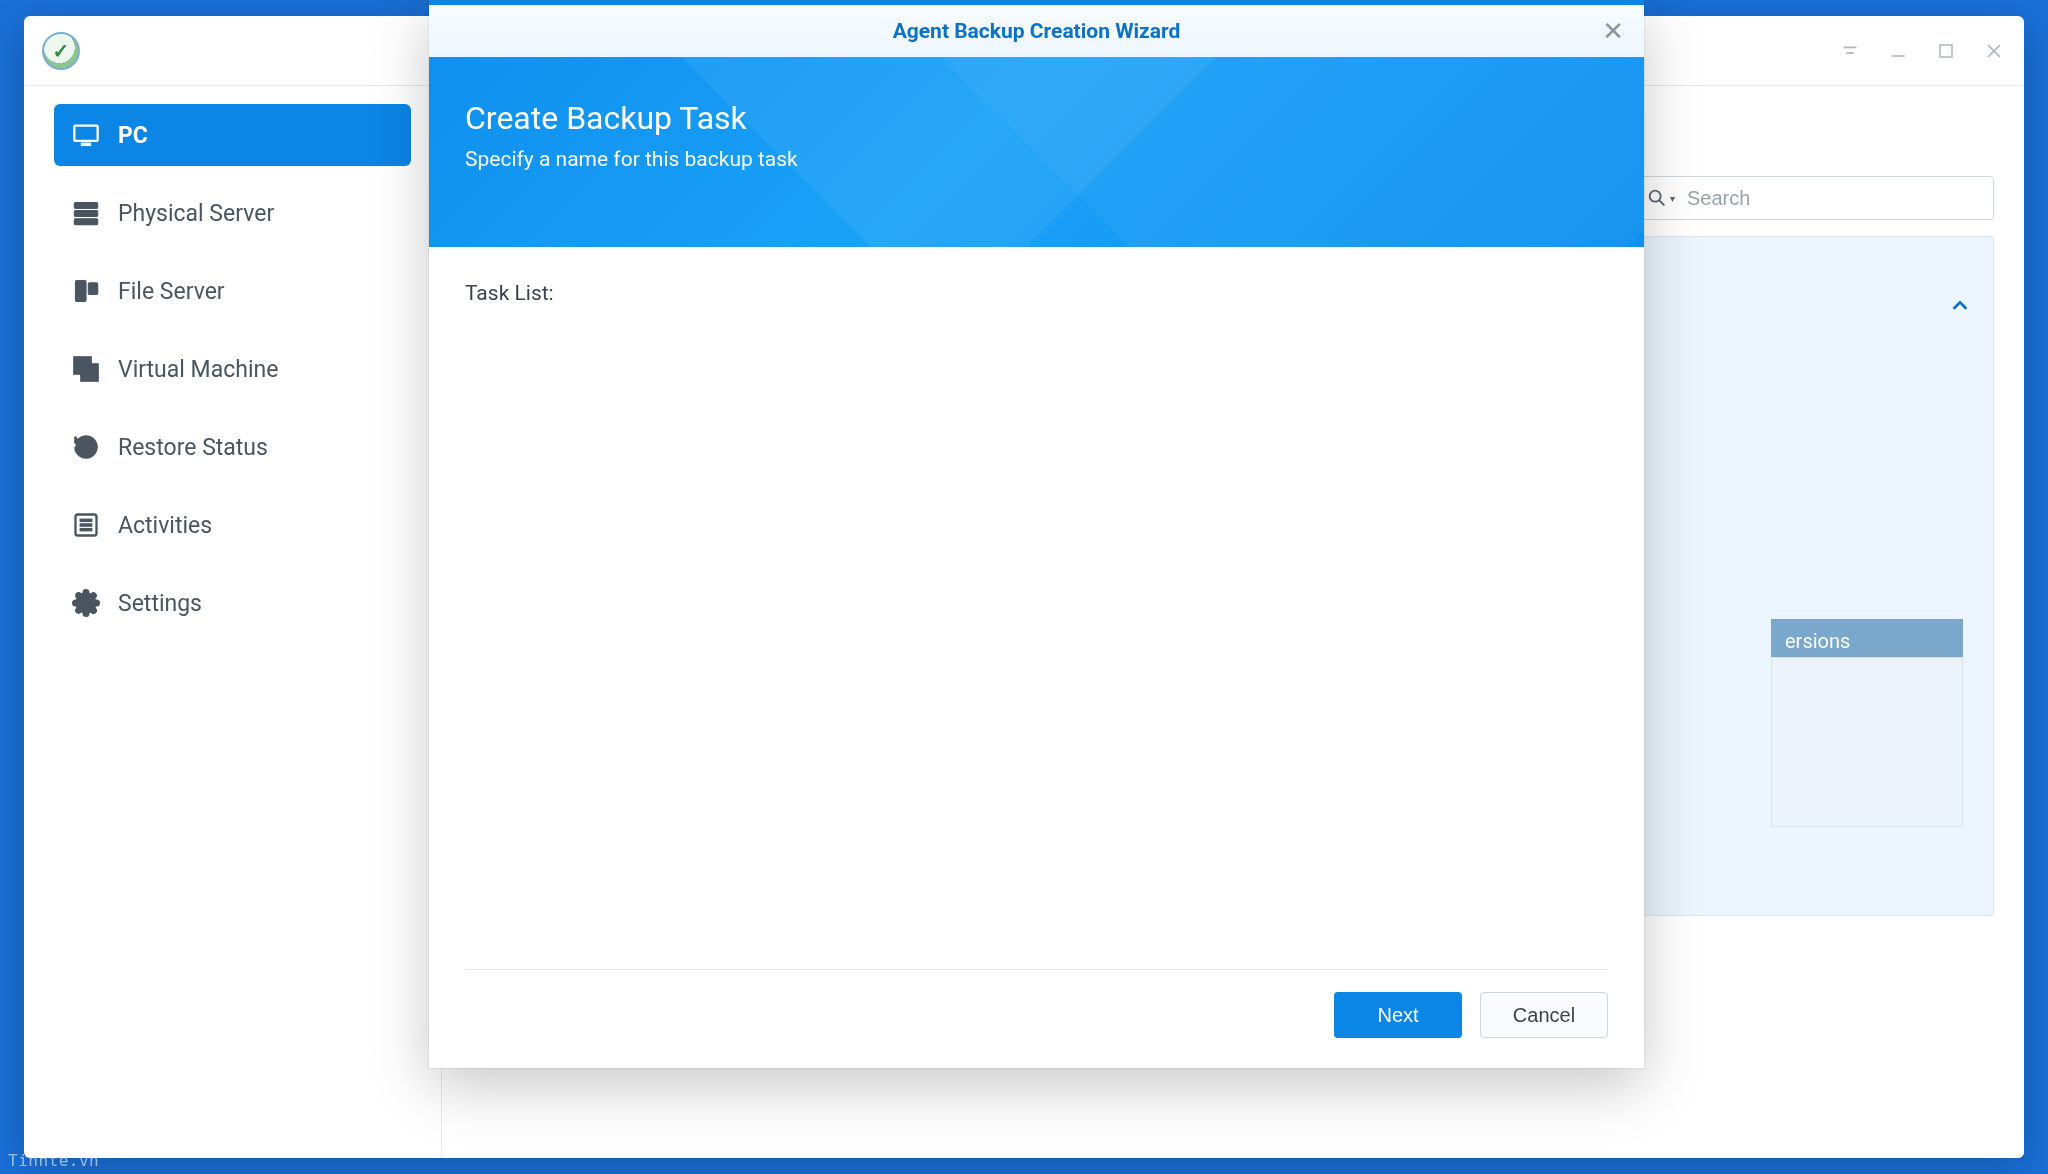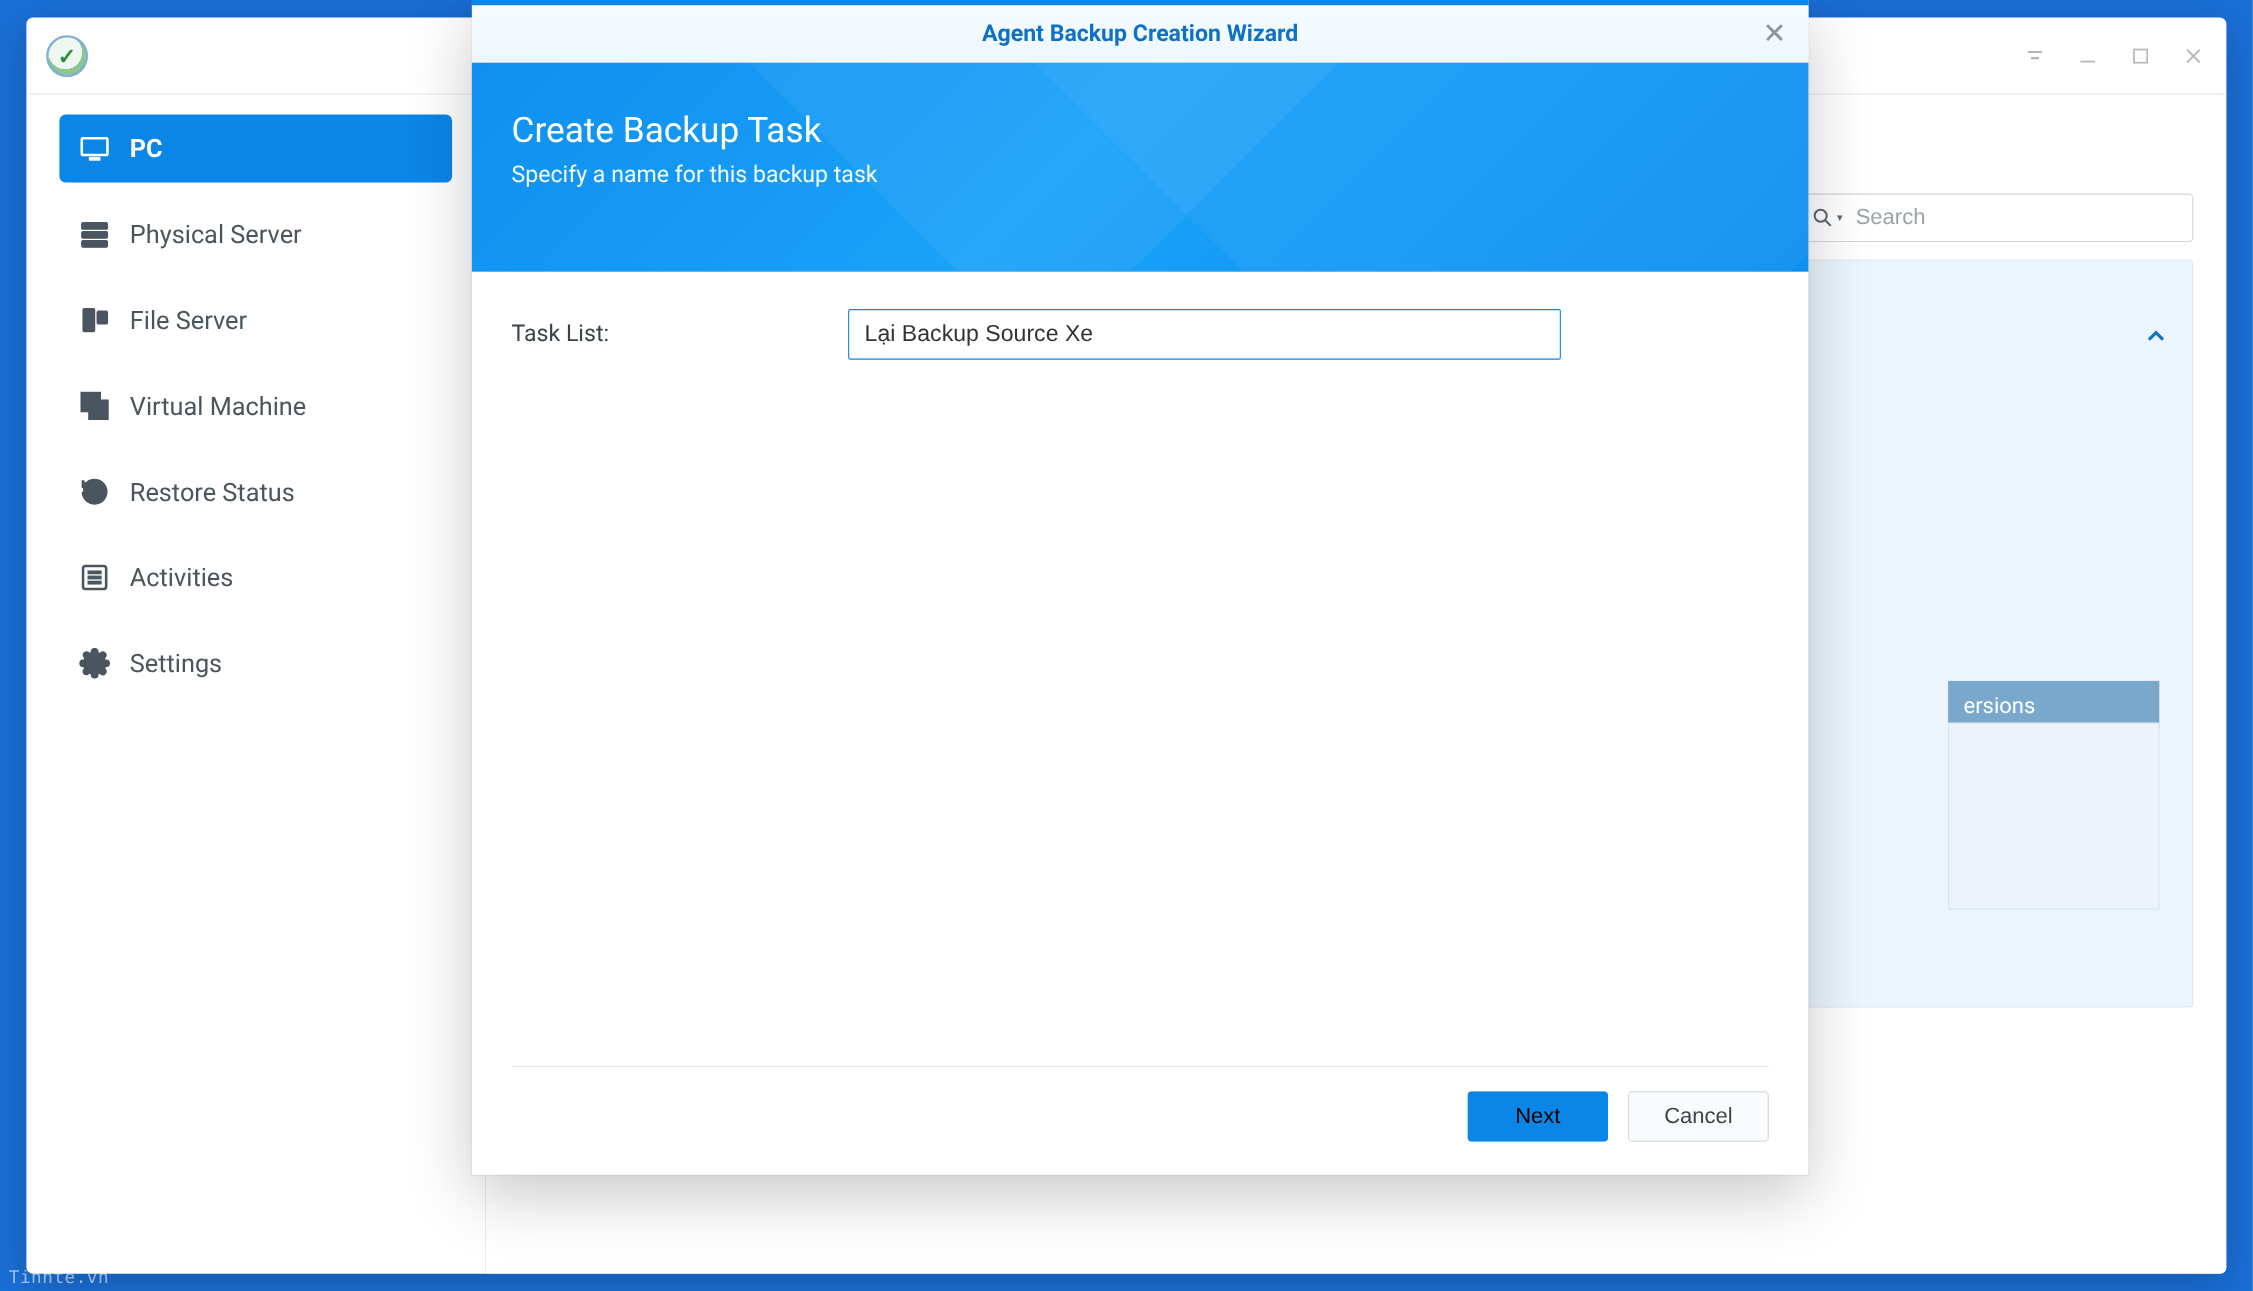--- a/index.html
+++ b/index.html
@@ -257,21 +257,21 @@
     gap: 18px;
   }
   .btn {
     min-width: 128px;
     height: 46px;
     border-radius: 4px;
     font-size: 20px;
     cursor: pointer;
     border: 1px solid transparent;
   }
-  .btn-primary { background: #0b85e6; color:#000000; }
+  .btn-primary { background: #0b85e6; color:#ffffff; }
   .btn-secondary { background: #fafbfc; color:#3a434c; border-color:#cfd6dc; }
 
   .watermark {
     position: absolute;
     left: 8px; bottom: 4px;
     color: rgba(255,255,255,0.55);
     font-size: 16px;
     letter-spacing: 0.5px;
     font-family: monospace;
   }
@@ -427,21 +427,20 @@
     <div class="wizard-title">Agent Backup Creation Wizard</div>
     <div class="wizard-close">✕</div>
   </div>
   <div class="wizard-banner">
     <h1>Create Backup Task</h1>
     <p>Specify a name for this backup task</p>
   </div>
   <div class="wizard-body">
     <div class="form-row">
       <div class="form-label">Task List:</div>
-      <input class="form-input" value="Lại Backup Source Xe" style="">
     </div>
   </div>
   <div class="wizard-footer">
     <button class="btn btn-primary">Next</button>
     <button class="btn btn-secondary">Cancel</button>
   </div>
 </div>
 
 <div class="watermark">Tinhte.vn</div>
 

